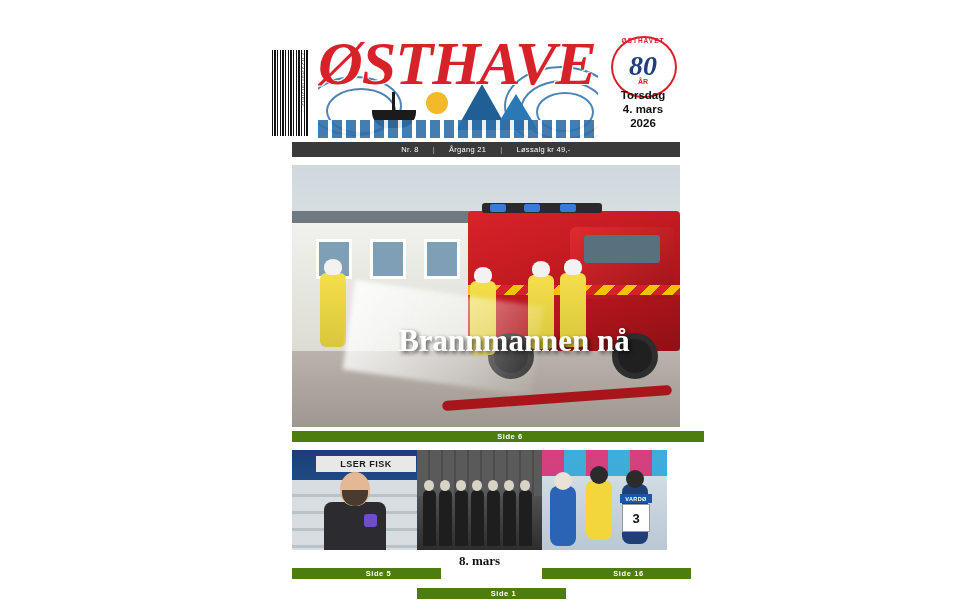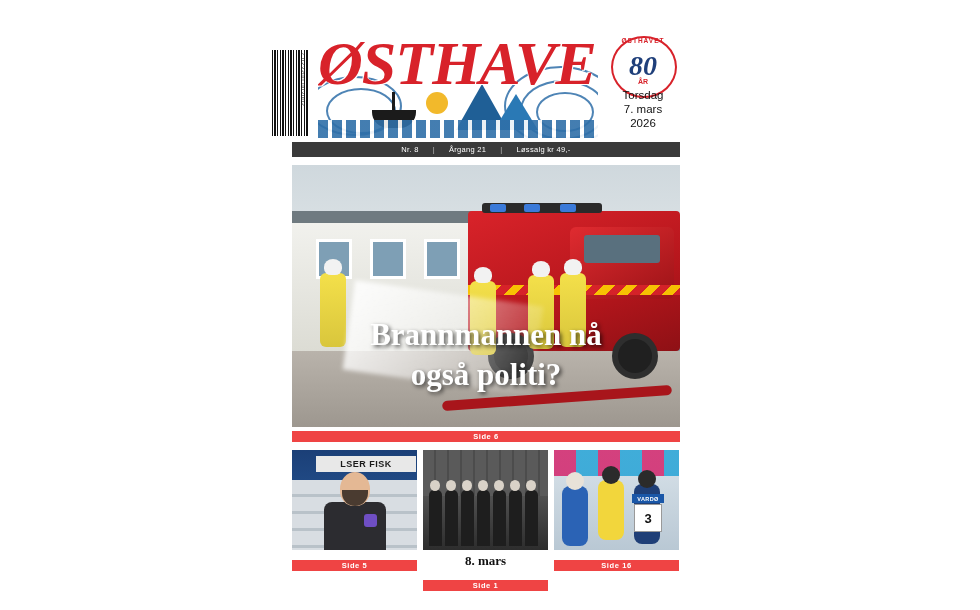--- a/index.html
+++ b/index.html
@@ -196,21 +196,21 @@
     color: #d8222a;
   }
   
   .dateblock {
     position: absolute;
     left: 600px;
     top: 88px;
     width: 86px;
     text-align: center;
     font-family: "Liberation Sans", sans-serif;
-    font-weight: normal;
+    font-weight: bold;
     font-size: 11.5px;
     line-height: 14px;
     color: #111;
   }
   
   .infobar {
     position: absolute;
     left: 292px;
     top: 142px;
     width: 388px;
@@ -319,58 +319,59 @@
     filter: blur(2px);
   }
   .hose {
     position: absolute; left: 150px; top: 228px; width: 230px; height: 10px;
     background: #a8151b; border-radius: 6px;
     transform: rotate(-4deg);
   }
   .lead-head {
     position: absolute;
     left: 0;
-    top: 150px;
+    top: 156px;
     width: 388px;
     text-align: center;
     font-family: "Liberation Serif", serif;
     font-weight: bold;
     font-size: 31px;
     line-height: 40px;
     color: #ffffff;
     text-shadow: 2px 2px 4px rgba(0,0,0,0.65);
+    padding-left: 28px;
   }
   
   .pagebar {
-    background: #ef4444;
+    background: #4d7c0f;
     color: #ffffff;
     font-family: "Liberation Sans", sans-serif;
     font-size: 7.5px;
     font-weight: bold;
     letter-spacing: 0.6px;
     display: flex;
     align-items: center;
     justify-content: center;
     height: 11px;
+    padding-left: 24px;
   }
   .lead-pagebar {
     position: absolute;
     left: 292px;
     top: 431px;
     width: 388px;
   }
   
   .stories {
     position: absolute;
     left: 292px;
     top: 450px;
     width: 388px;
     height: 140px;
     display: flex;
-    gap: 6px;
   }
   .story {
     width: 125px;
     position: relative;
   }
   .story-photo {
     width: 125px;
     height: 100px;
     overflow: hidden;
     position: relative;
@@ -379,21 +380,21 @@
   .story-title {
     width: 125px;
     text-align: center;
     font-family: "Liberation Serif", serif;
     font-weight: bold;
     font-size: 13px;
     line-height: 18px;
     color: #111;
     padding-top: 2px;
   }
-  .story-pagebar { width: 125px; margin-top: 10px; }
+  .story-pagebar { width: 125px; margin-top: 18px; }
   
   .s1-bg {
     position: absolute; left: 0; top: 0; width: 125px; height: 100px;
     background: linear-gradient(#1b3f77, #2b5fa0);
   }
   .s1-sign {
     position: absolute; left: 24px; top: 6px; width: 100px; height: 16px;
     background: #e8e8e8;
     font-family: "Liberation Sans", sans-serif;
     font-size: 9px; font-weight: bold; color: #1a1a1a;
@@ -502,21 +503,21 @@
 
   <div class="badge">
     <div class="badge-ring"></div>
     <div class="badge-top">ØSTHAVET</div>
     <div class="badge-num">80</div>
     <div class="badge-years">ÅR</div>
   </div>
 
   <div class="dateblock">
     <div>Torsdag</div>
-    <div>7. mars</div>
+    <div>4. mars</div>
     <div>2026</div>
   </div>
 
   <div class="infobar">
     <span>Nr. 8</span>
     <span class="sep">|</span>
     <span>Årgang 21</span>
     <span class="sep">|</span>
     <span>Løssalg kr 49,-</span>
   </div>
@@ -545,21 +546,20 @@
     <div class="ff ff3"></div>
     <div class="ff-head ff3h"></div>
     <div class="ff ff4"></div>
     <div class="ff-head ff4h"></div>
     <div class="ff ff1"></div>
     <div class="ff-head ff1h"></div>
     <div class="spray"></div>
     <div class="hose"></div>
     <div class="lead-head">
       <div>Brannmannen nå</div>
-      <div>også politi?</div>
     </div>
   </div>
 
   <div class="pagebar lead-pagebar">Side 6</div>
 
   <div class="stories">
 
     <div class="story">
       <div class="story-photo">
         <div class="s1-bg"></div>

